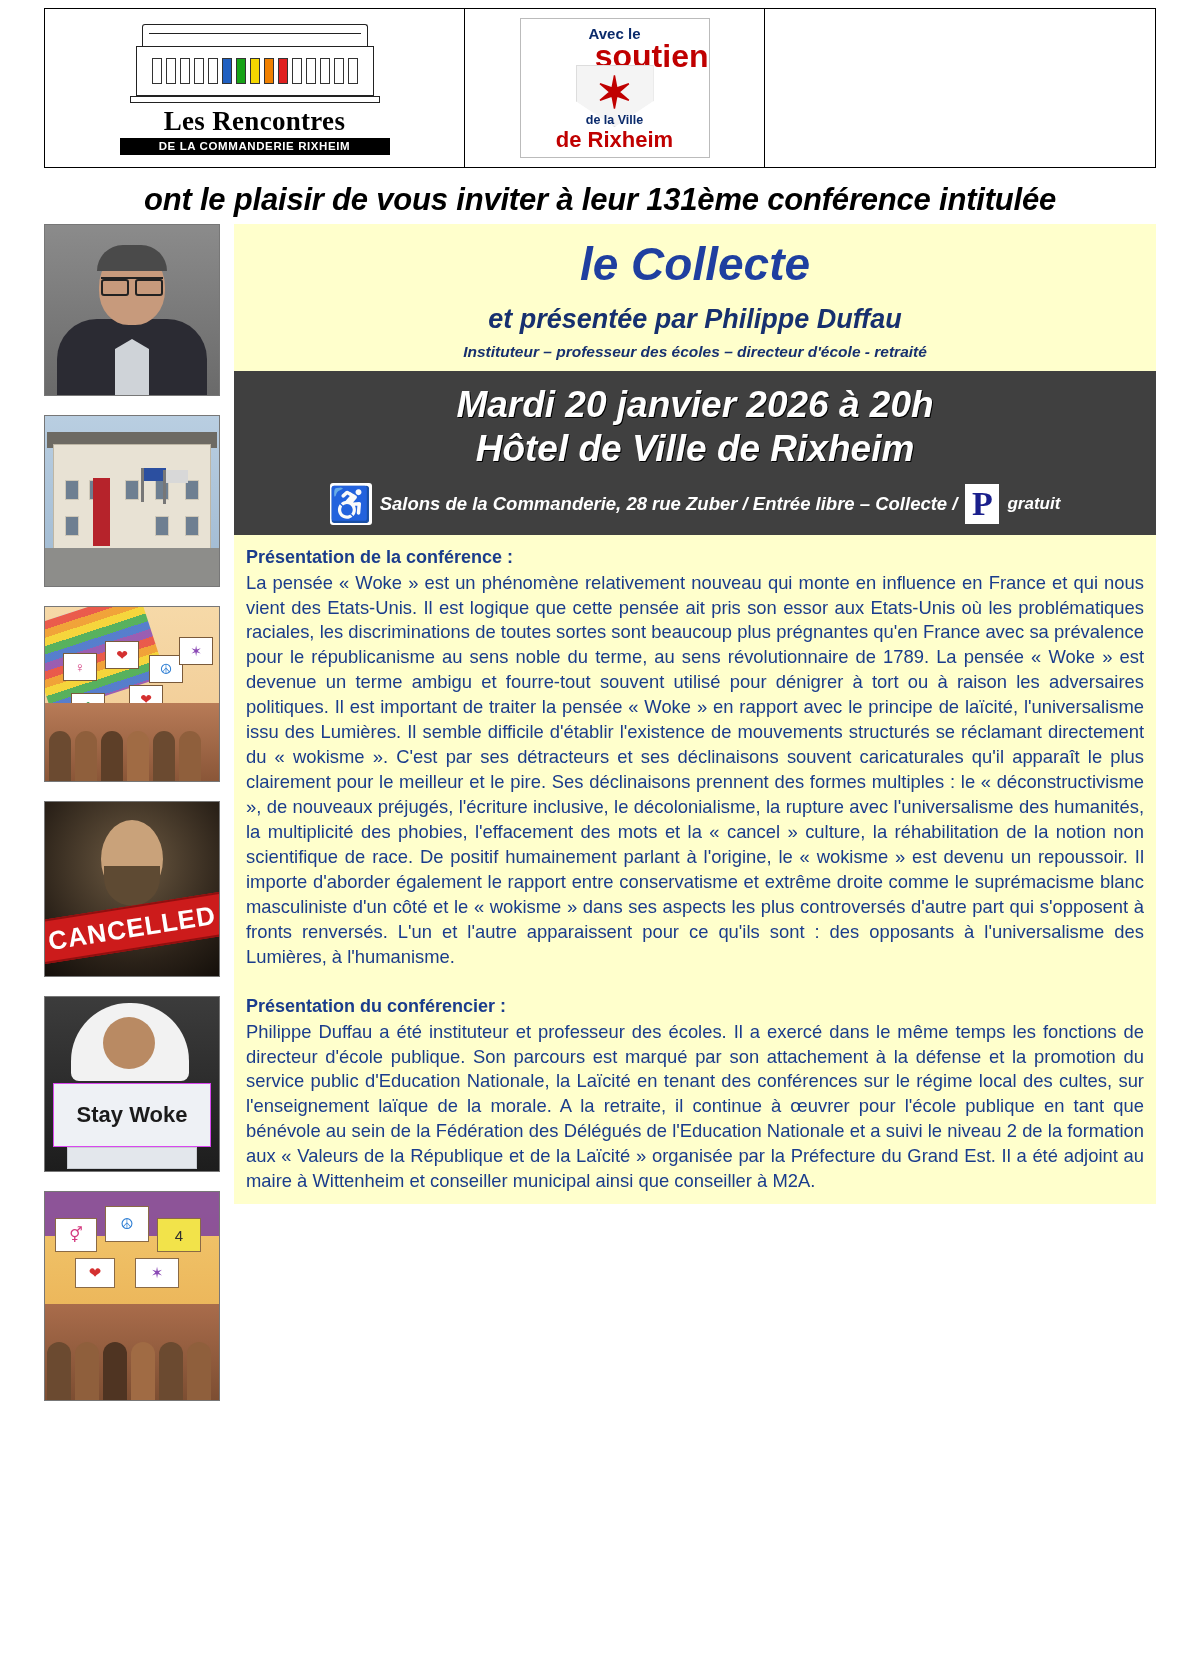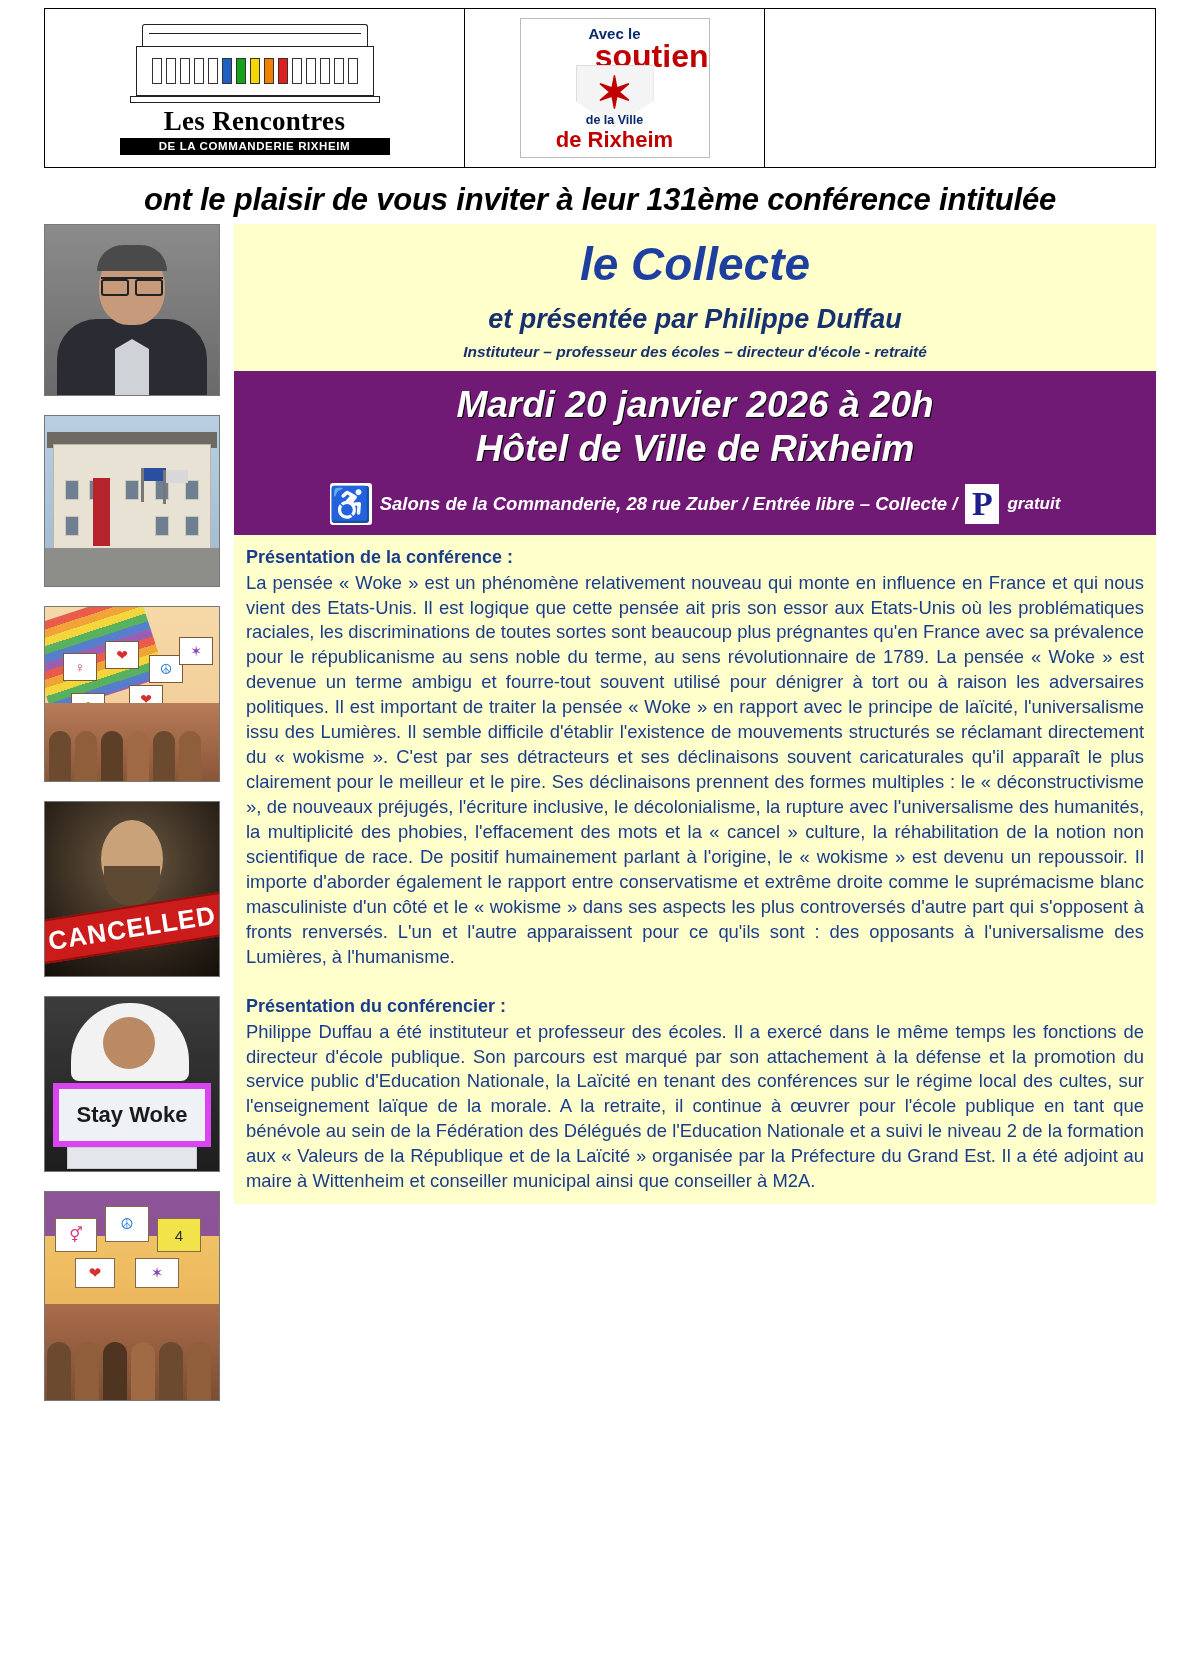--- a/index.html
+++ b/index.html
@@ -277,21 +277,21 @@
   .ph-stay .hood {
     position: absolute; left: 26px; top: 6px; width: 118px; height: 78px;
     background: #f2f2f2; border-radius: 58px 58px 8px 8px;
   }
   .ph-stay .faceo {
     position: absolute; left: 58px; top: 20px; width: 52px; height: 52px;
     border-radius: 50%; background: #b98a63;
   }
   .ph-stay .banner {
     position: absolute; left: 8px; right: 8px; top: 86px; height: 64px;
-    background: #eef1f5; border: 6px solid #d946ef;
+    background: #eef1f5; border: 1px solid #d946ef;
     display: flex; align-items: center; justify-content: center;
   }
   .ph-stay .banner span { font-size: 22px; font-weight: bold; color: #1b1b1b; }
   .ph-stay .banner2 {
     position: absolute; left: 22px; right: 22px; bottom: 2px; height: 22px;
     background: #e3e7ec; border: 1px solid #c8ccd2;
   }
 
   
   .ph-crowd2 { height: 210px; }
@@ -327,21 +327,21 @@
   }
   .speaker-role {
     font-size: 15.5px;
     font-weight: bold;
     font-style: italic;
     color: #17306f;
     margin-top: 8px;
   }
 
   .when-box {
-    background: #701a75;
+    background: #404040;
     color: #fff;
     padding: 12px 10px 10px 10px;
     text-align: center;
     position: relative;
   }
   .when-line {
     font-size: 37px;
     font-weight: bold;
     font-style: italic;
     line-height: 1.18;

